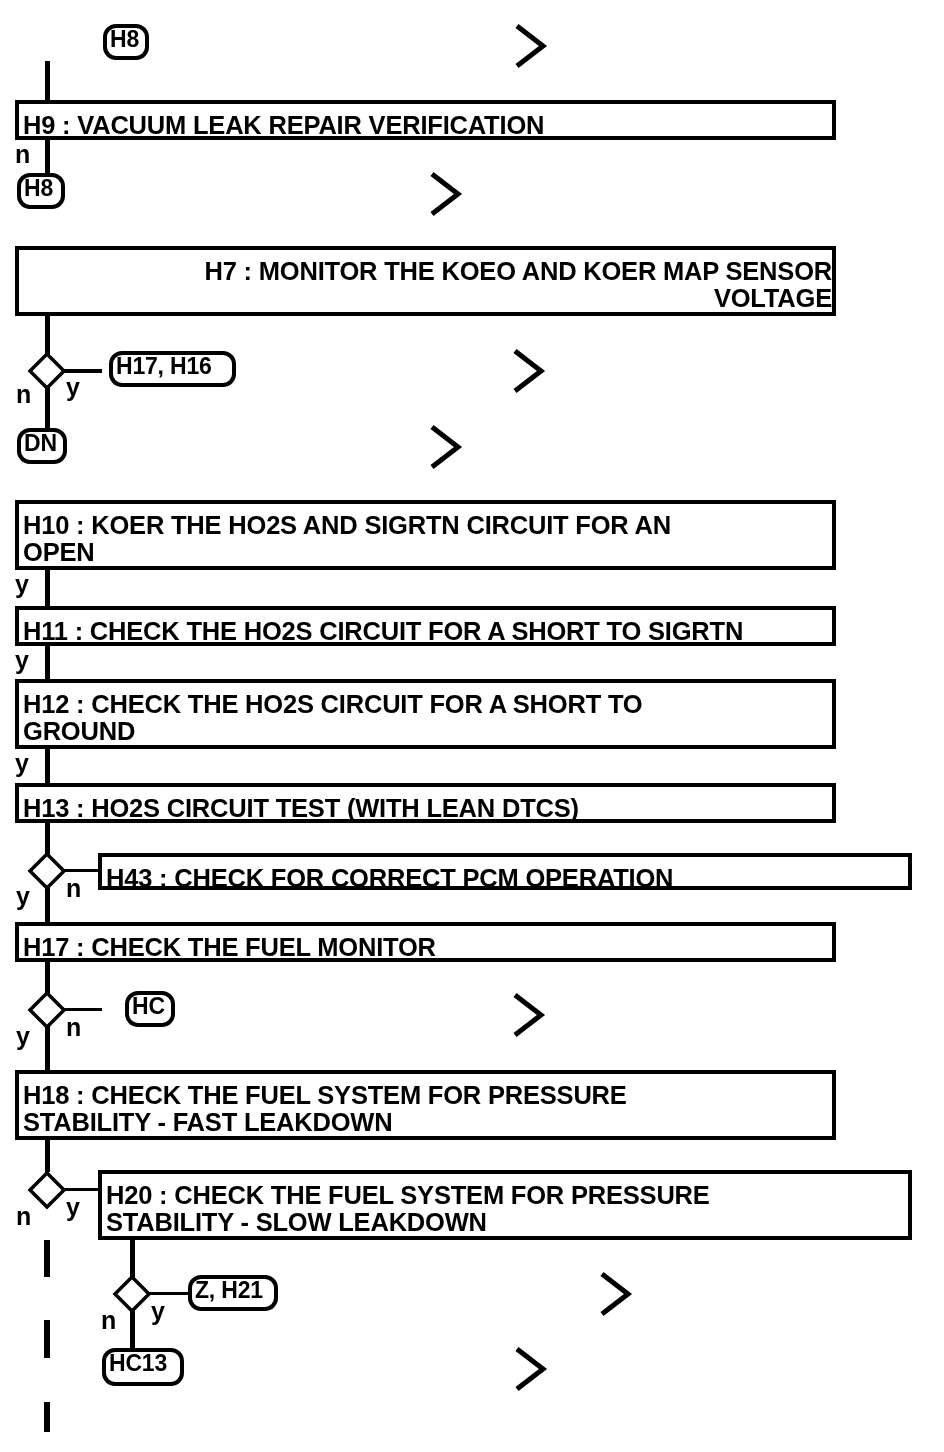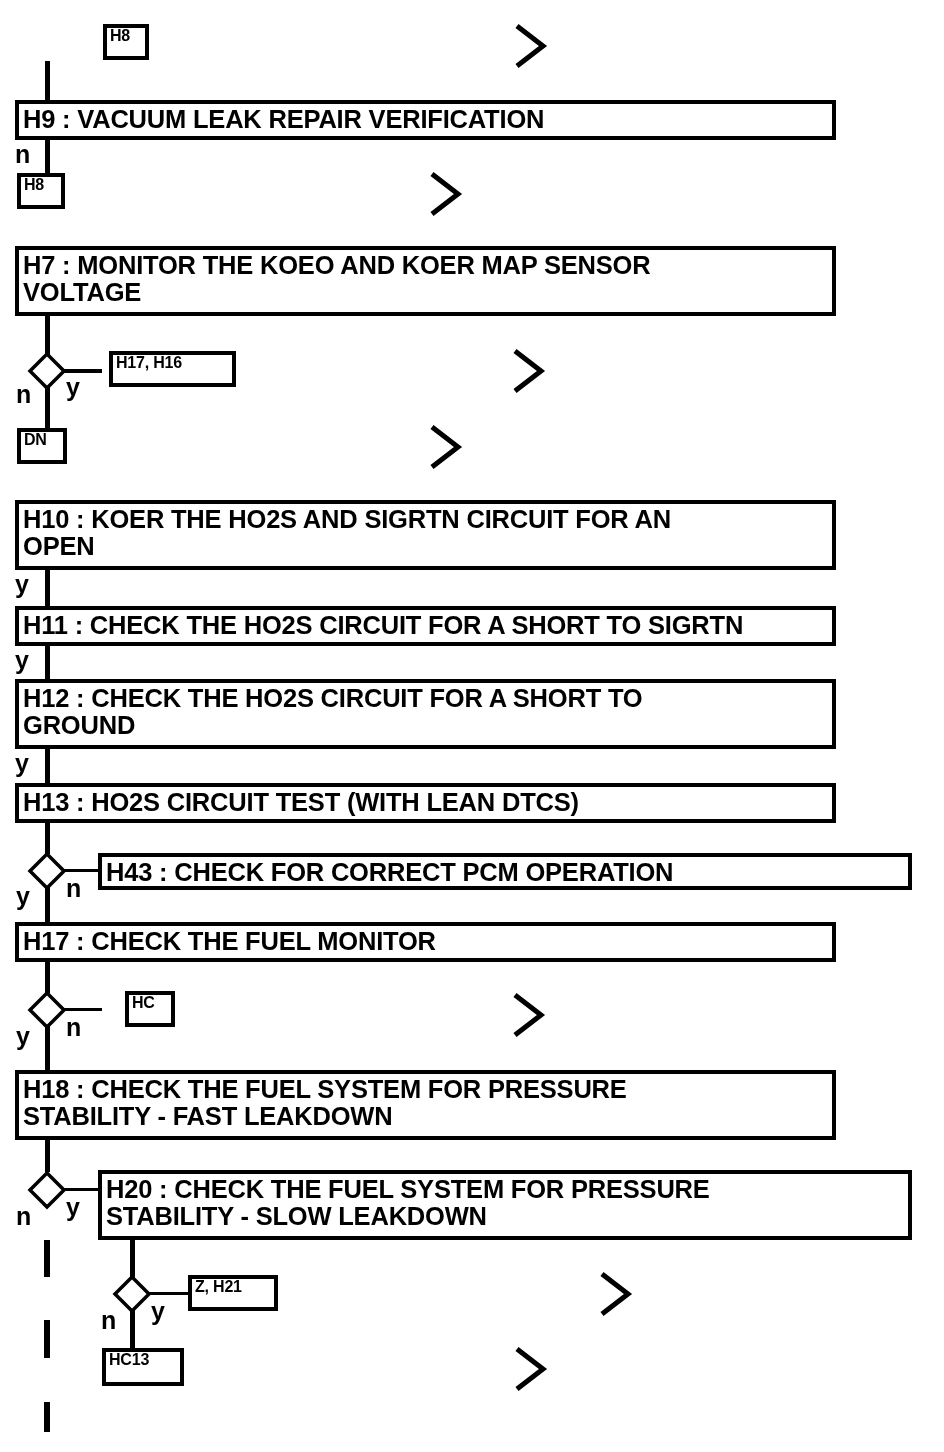--- a/index.html
+++ b/index.html
@@ -19,29 +19,30 @@
   .box {
     position: absolute;
     box-sizing: border-box;
     border: 4px solid #000000;
     background: #ffffff;
     color: #000000;
     font-weight: bold;
     line-height: 1.07;
     letter-spacing: -0.2px;
     display: block;
-    padding: 2px 0 0 4px;
+    padding: 8px 0 0 4px;
     white-space: pre-line;
     z-index: 3;
   }
   .box.wide { font-size: 25.5px; }
   .box.small {
-    font-size: 16px;
+    font-size: 23px;
     padding: 0 2px 0 3px;
     line-height: 1.0;
+    border-radius: 13px;
   }
   
   .vline {
     position: absolute;
     background: #000000;
     width: 5px;
     z-index: 1;
   }
   .hline {
     position: absolute;
@@ -101,21 +102,21 @@
         <polyline points="4,4 30,24 4,44" fill="none" stroke="#000" stroke-width="5"></polyline>
       </svg>
   </div>
 
   <div class="chev" style="left:428px; top:170px;">
     <svg width="36" height="48" viewBox="0 0 36 48">
         <polyline points="4,4 30,24 4,44" fill="none" stroke="#000" stroke-width="5"></polyline>
       </svg>
   </div>
 
-  <div class="box wide" style="left:15px; top:246px; width:821px; height:70px;">H7 : MONITOR THE KOEO AND KOER MAP SENSOR
+  <div class="box wide" style="left:15px; top:246px; width:821px; height:70px;text-align:right;">H7 : MONITOR THE KOEO AND KOER MAP SENSOR
 VOLTAGE</div>
 
   <div class="vline" style="left:45px; top:314px; height:42px;"></div>
 
   <div class="diamond" style="left:27px; top:351px;">
     <svg width="40" height="40" viewBox="0 0 40 40">
         <polygon points="20,3 37,20 20,37 3,20" fill="#ffffff" stroke="#000000" stroke-width="3.5"></polygon>
       </svg>
   </div>
   <div class="hline" style="left:62px; top:369px; width:40px;"></div>

